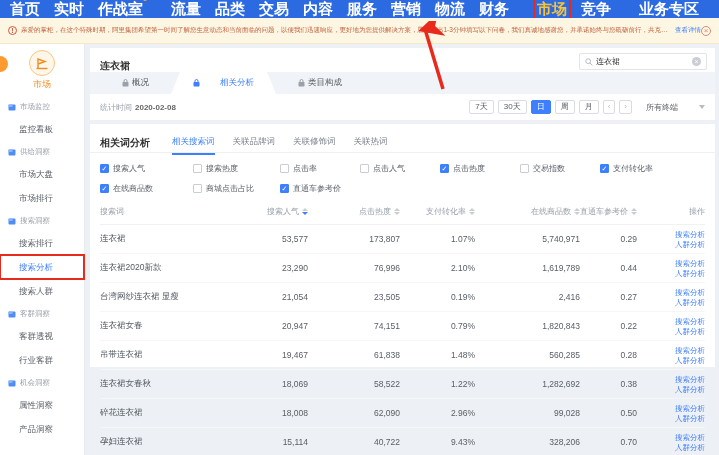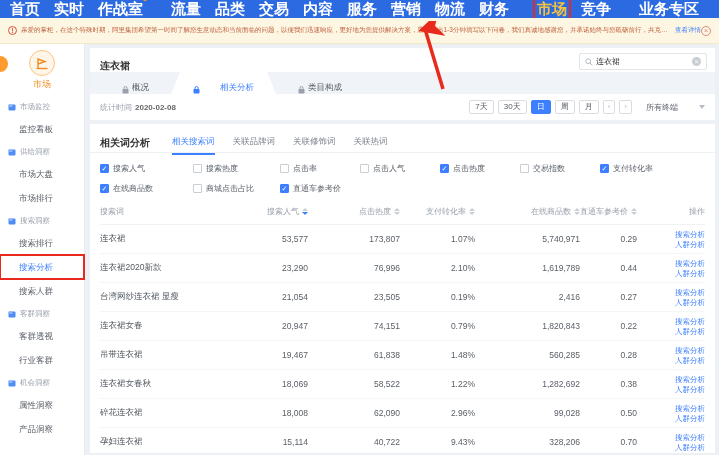--- a/index.html
+++ b/index.html
@@ -58,40 +58,40 @@
     border: 1px solid #e1e4e8; border-radius: 2px; background: #fff; display: flex;
     align-items: center; padding: 0 5px; }
   .searchbox input { border: 0; outline: 0; flex: 1; font-size: 8px; color: #333;
     margin-left: 3px; min-width: 0; background: transparent;
     font-family: "Liberation Sans", "DejaVu Sans", sans-serif; }
   .sb-clear { width: 9px; height: 9px; border-radius: 50%; background: #c9ced4; color: #fff;
     font-size: 7px; line-height: 9px; text-align: center; cursor: pointer; }
 
   .tab-strip { height: 22px; background: #f0f3f7; display: flex; align-items: stretch;
     padding-left: 10px; }
-  .ktab { display: flex; align-items: flex-end; gap: 3px; font-size: 8.5px; color: #5a6068;
+  .ktab { display: flex; align-items: center; gap: 3px; font-size: 8.5px; color: #5a6068;
     padding: 0 22px; cursor: pointer; }
   .ktab.active { background: #fff; color: #3d7fff;
     clip-path: polygon(9px 0, calc(100% - 9px) 0, 100% 100%, 0 100%); gap: 20px; }
 
   .stats-row { height: 26px; display: flex; align-items: center; justify-content: space-between;
     padding: 0 10px; background: #fff; }
   .stat-label { font-size: 8px; color: #9aa1ab; }
   .stat-label b { color: #666; font-weight: bold; margin-left: 3px; }
   .range-group { display: flex; align-items: center; }
   .dbtn { border: 1px solid #d9dde2; background: #fff; color: #5a6068; font-size: 8px;
     padding: 2px 5px; border-radius: 2px; margin-left: 4px; cursor: pointer; line-height: 1; }
   .dbtn.active { background: #3d7fff; border-color: #3d7fff; color: #fff; }
   .dbtn.nav-arrow { color: #b6bcc4; padding: 2px 4px; }
   .terminal { font-size: 8px; color: #5a6068; margin-left: 14px; cursor: pointer;
     display: flex; align-items: center; gap: 21px; }
   .caret-down { width: 0; height: 0; border-left: 3px solid transparent;
     border-right: 3px solid transparent; border-top: 4px solid #b6bcc4; }
 
-  .card2 { background: #fff; margin-top: 4px; padding: 9px 10px 0; height: 329px; }
+  .card2 { background: #fff; margin-top: 4px; padding: 9px 10px 0; height: 243px; }
   .an-header { display: flex; align-items: center; }
   .an-title { font-size: 10px; font-weight: bold; color: #333; margin-right: 22px; }
   .an-tab { font-size: 8.5px; color: #7b828c; margin-right: 18px; cursor: pointer;
     position: relative; padding-bottom: 7px; top: 3px; }
   .an-tab.active { color: #3d7fff; }
   .an-tab.active::after { content: ""; position: absolute; left: 0; right: 0; bottom: 0;
     height: 2px; background: #3d7fff; }
   .an-divider { border-bottom: 1px solid #eef0f3; margin: 0 -10px; }
 
   .filters { display: grid; grid-template-columns: 93px 87px 80px 80px 80px 80px auto;

